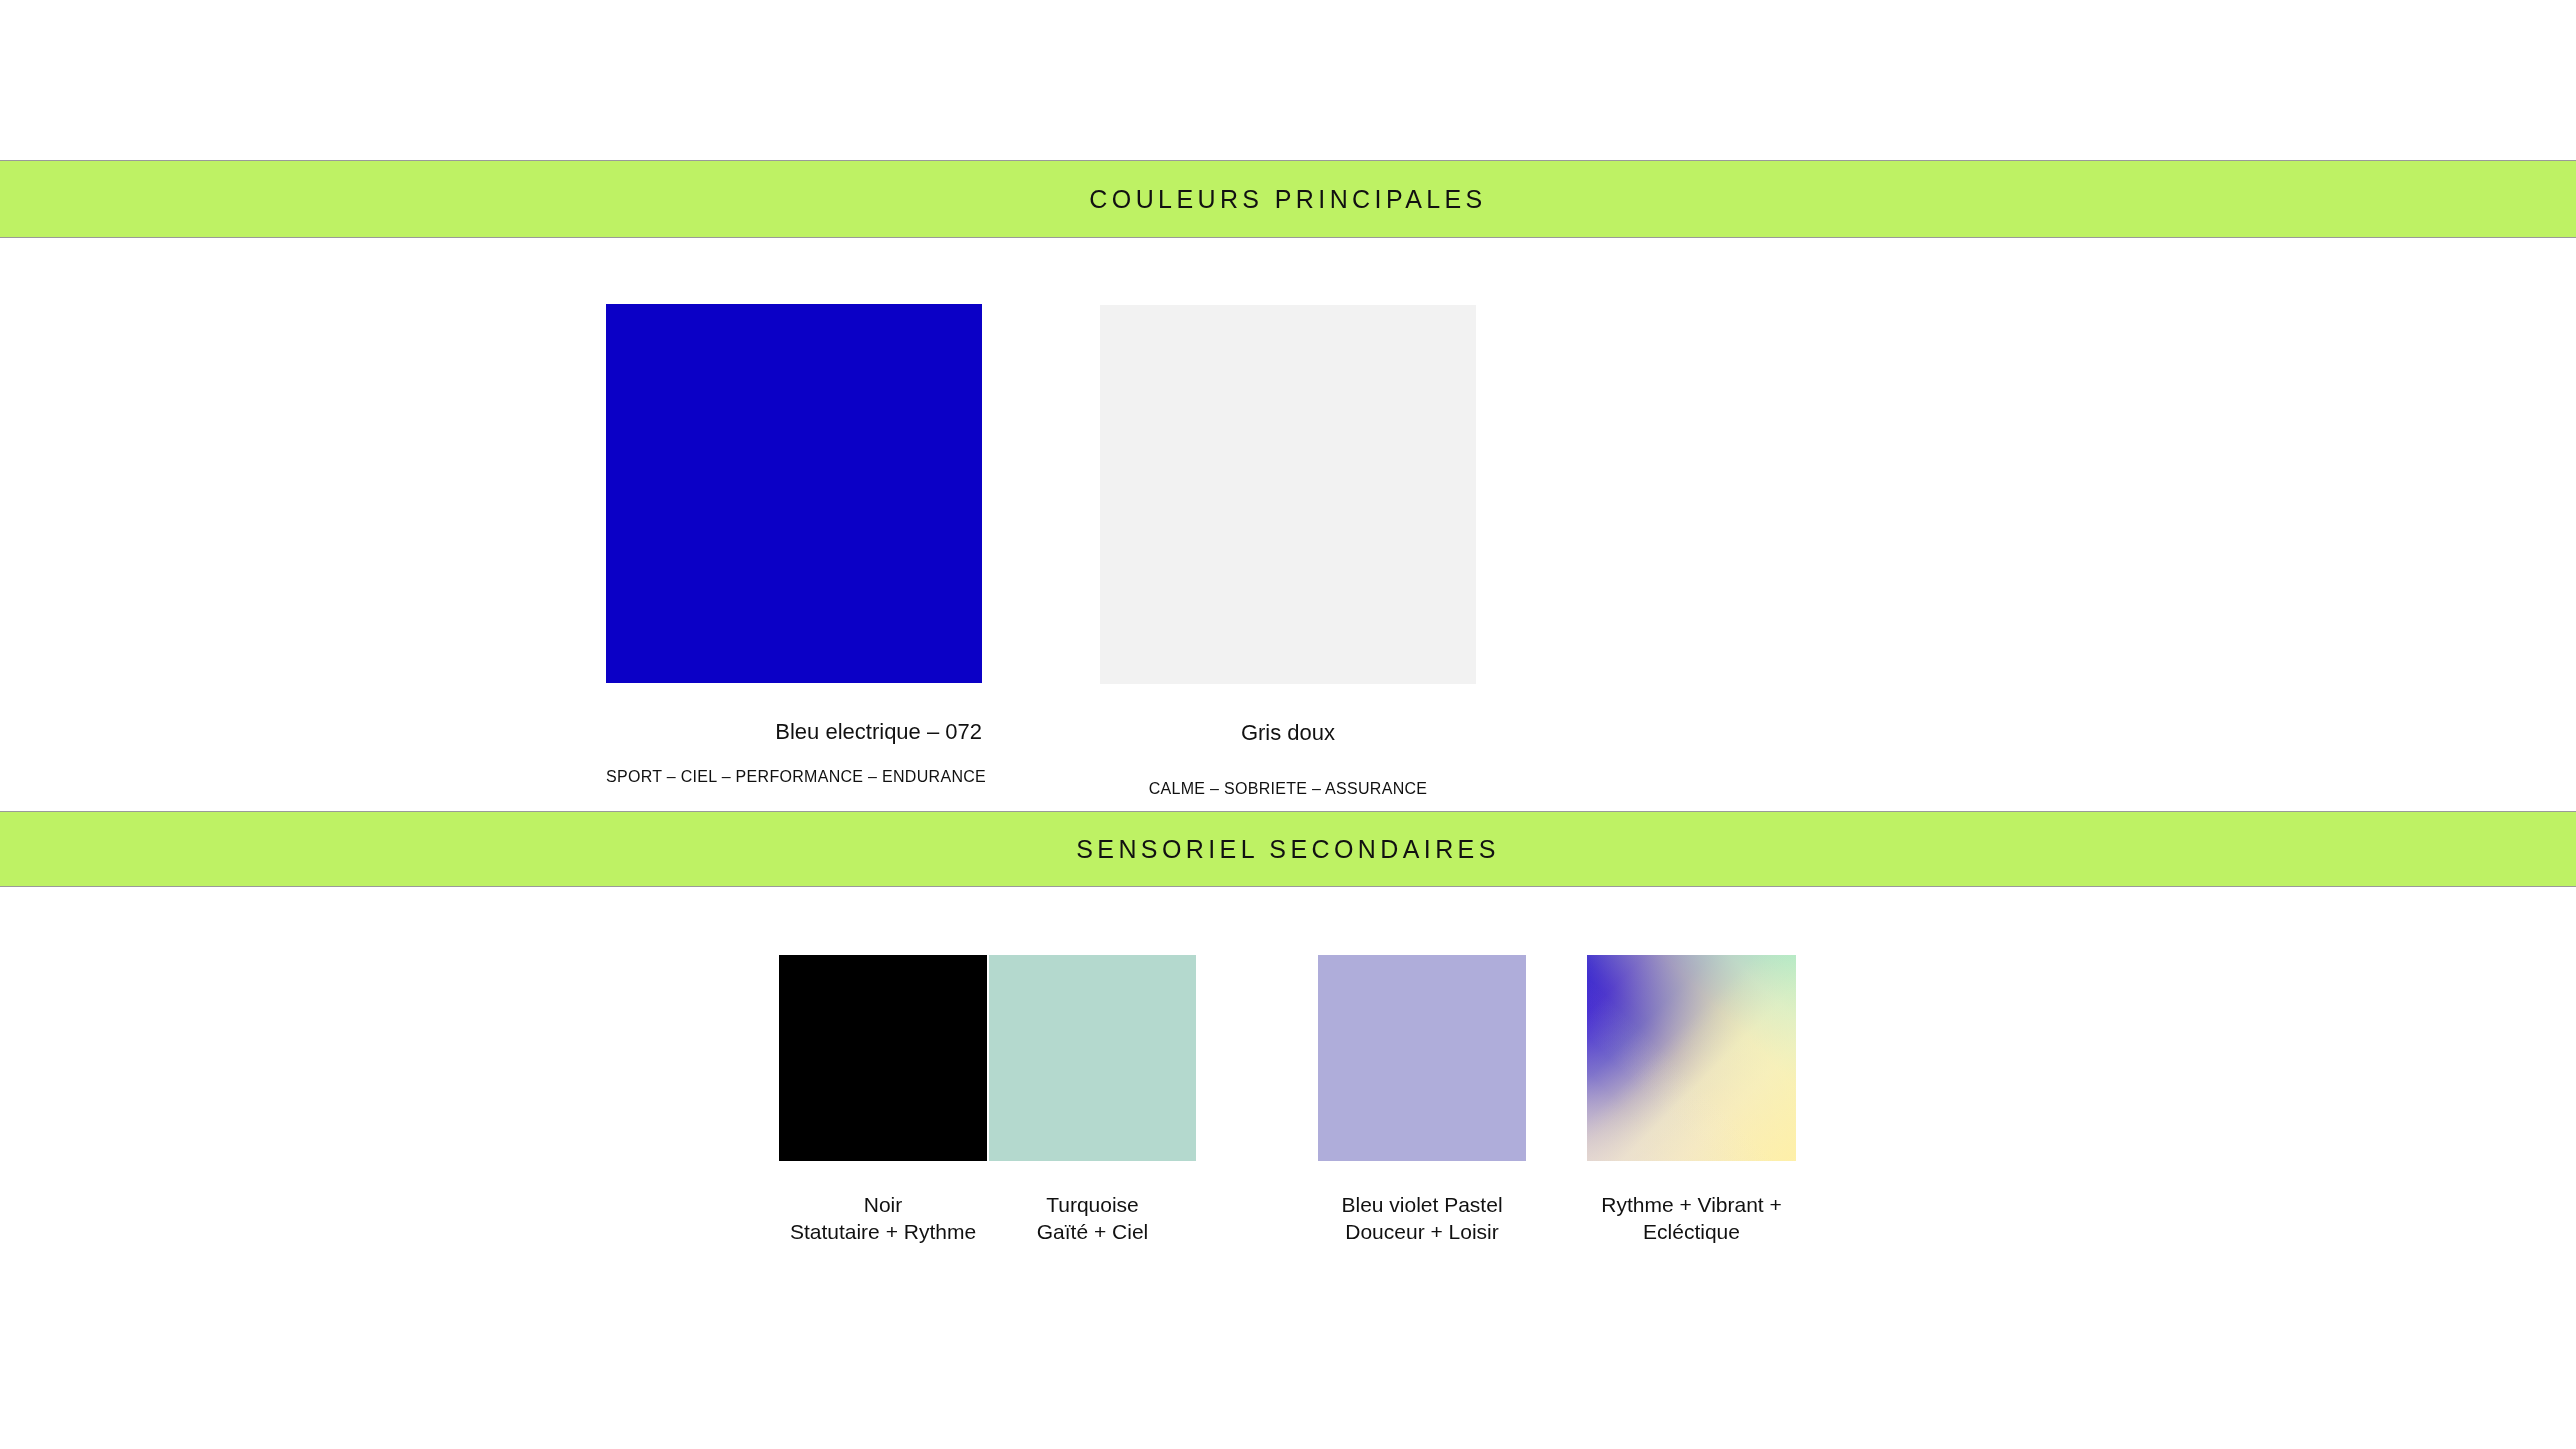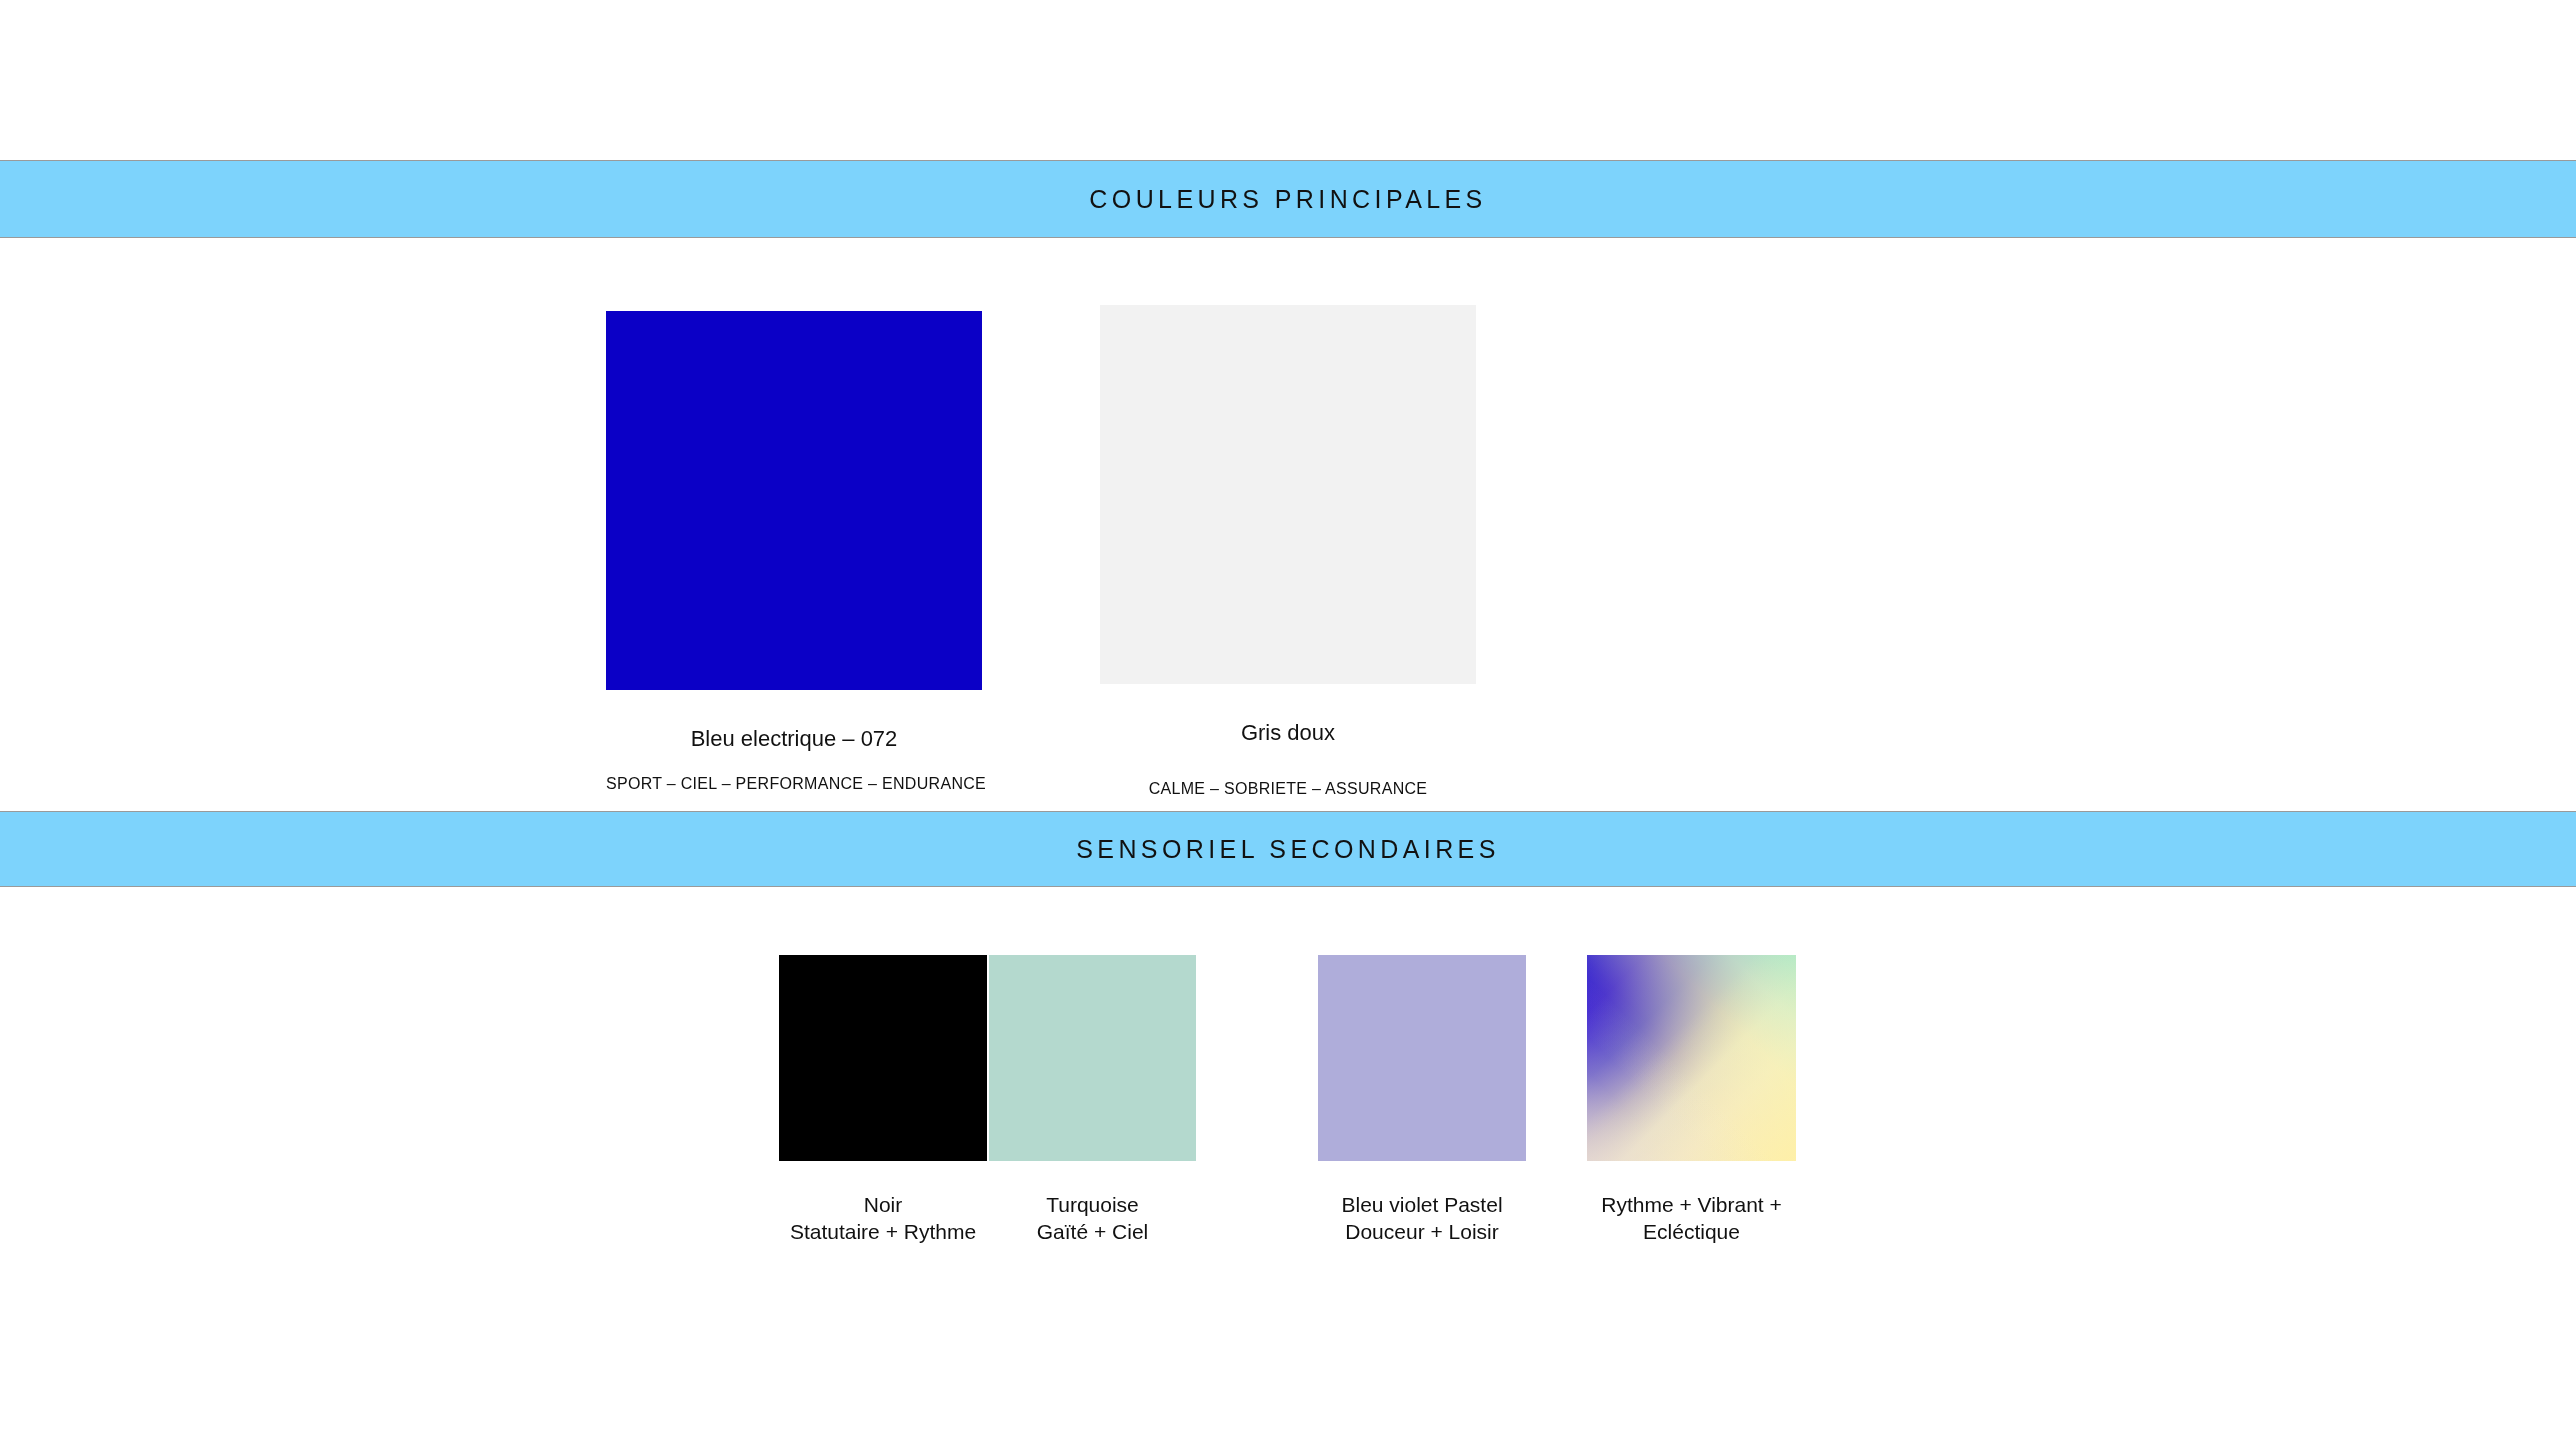--- a/index.html
+++ b/index.html
@@ -26,21 +26,21 @@
   .section-band {
     position: absolute;
     left: 0;
     width: 2576px;
     border-top: 1.3px solid #9a9a9a;
     border-bottom: 1.3px solid #9a9a9a;
     box-sizing: border-box;
     display: flex;
     align-items: center;
     justify-content: center;
-    background: #7dd3fc;
+    background: #bef264;
   }
   .section-title {
     font-size: 25px;
     letter-spacing: 4.4px;
     font-weight: 400;
     color: #111111;
     white-space: nowrap;
     text-align: center;
   }
 
@@ -72,21 +72,21 @@
   }
   .primary-keywords {
     font-size: 16px;
     letter-spacing: 0.3px;
     color: #111111;
     white-space: nowrap;
     line-height: 1;
   }
 
   
-  #item-bleu    { left: 606px;  top: 9px;  width: 376px; }
+  #item-bleu    { left: 606px;  top: 2px;  width: 376px; text-align: right; }
   #item-bleu    .primary-chip { height: 379px; }
   #item-bleu    .primary-name { margin-top: 38px; }
   #item-bleu    .primary-keywords { margin-top: 26px; }
 
   #item-gris    { left: 1100px; top: 3.4px;  width: 376px; }
   #item-gris    .primary-chip { height: 379px; }
   #item-gris    .primary-name { margin-top: 38px; text-align: center; }
   #item-gris    .primary-keywords { margin-top: 37px; }
 
   #item-ecru    { left: 1599px; top: 9.4px; width: 368px; }

